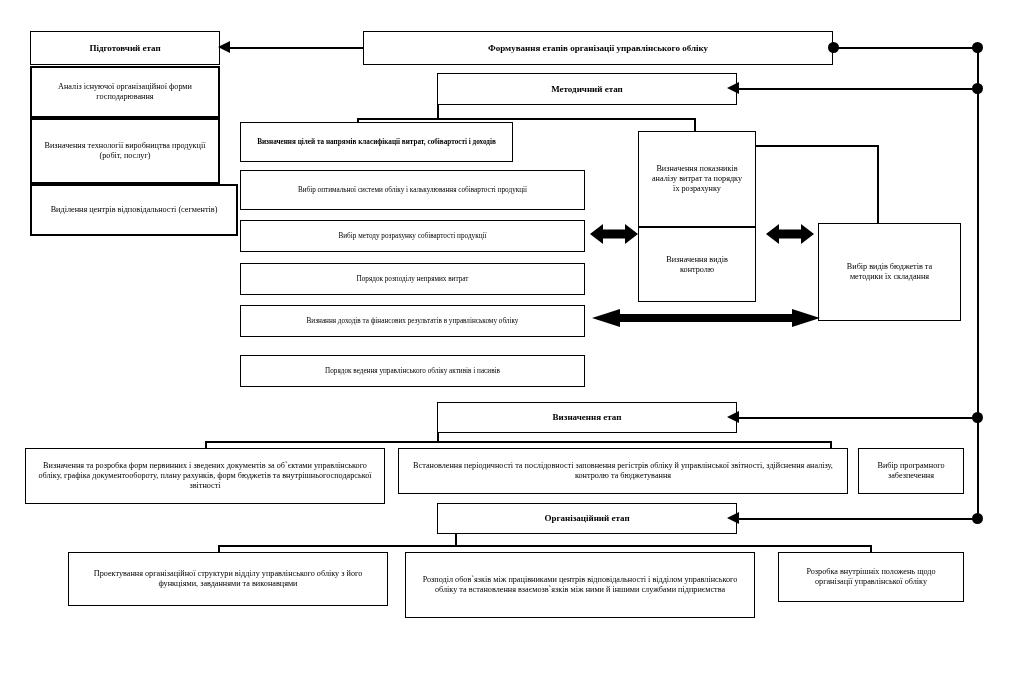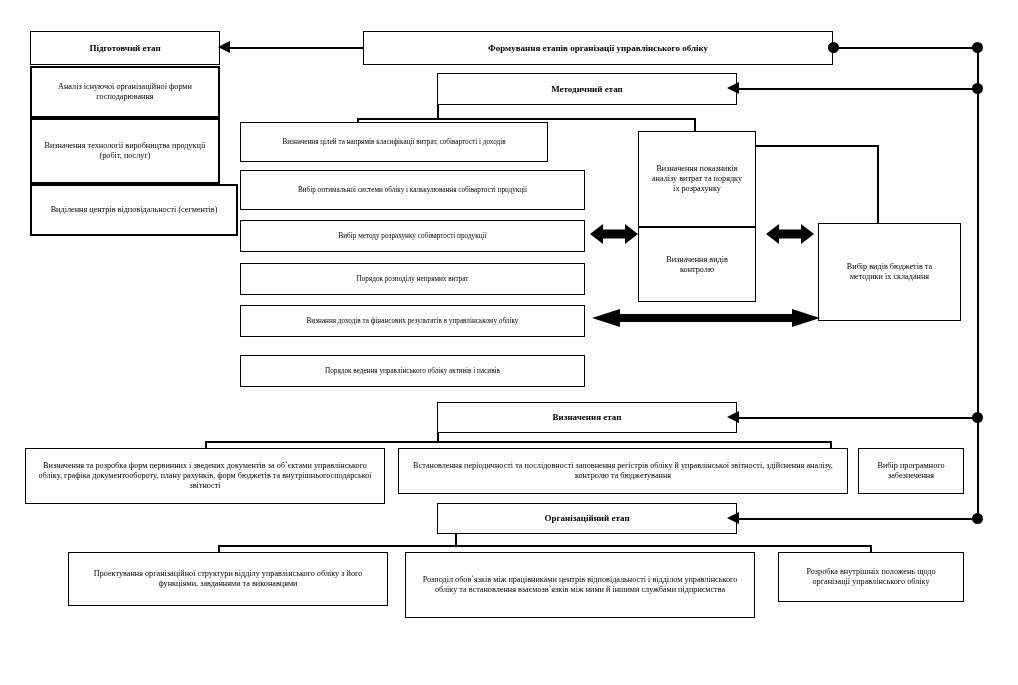--- a/index.html
+++ b/index.html
@@ -92,21 +92,21 @@
     <span>Методичний етап</span>
   </div>
 
   <div class="ln v" style="left:437px;top:105px;height:14px;"></div>
   <div class="ln h" style="left:357px;top:118px;width:338px;"></div>
   <div class="ln v" style="left:357px;top:118px;height:12px;"></div>
   <div class="ln v" style="left:694px;top:118px;height:14px;"></div>
   <div class="ln h" style="left:694px;top:145px;width:185px;"></div>
   <div class="ln v" style="left:877px;top:145px;height:78px;"></div>
 
-  <div class="box b7" style="left:240px;top:122px;width:308px;height:40px;">
+  <div class="box b7" style="left:240px;top:122px;width:273px;height:40px;font-weight:bold;">
     <span>Визначення цілей та напрямів класифікації витрат, собівартості і доходів</span>
   </div>
   <div class="box b7" style="left:240px;top:170px;width:345px;height:40px;">
     <span>Вибір оптимальної системи обліку і калькулювання собівартості продукції</span>
   </div>
   <div class="box b7" style="left:240px;top:220px;width:345px;height:32px;">
     <span>Вибір методу розрахунку собівартості продукції</span>
   </div>
   <div class="box b7" style="left:240px;top:263px;width:345px;height:32px;">
     <span>Порядок розподілу непрямих витрат</span>
@@ -173,16 +173,16 @@
   <div class="ln v" style="left:218px;top:545px;height:9px;"></div>
   <div class="ln v" style="left:870px;top:545px;height:9px;"></div>
 
   <div class="box b8" style="left:68px;top:552px;width:320px;height:54px;">
     <span>Проектування організаційної структури відділу управлінського обліку з його функціями, завданнями та виконавцями</span>
   </div>
   <div class="box b8" style="left:405px;top:552px;width:350px;height:66px;">
     <span>Розподіл обов`язків між працівниками центрів відповідальності і відділом управлінського обліку та встановлення взаємозв`язків між ними й іншими службами підприємства</span>
   </div>
   <div class="box b8" style="left:778px;top:552px;width:186px;height:50px;">
-    <span>Розробка внутрішніх положень щодо організації управлінського обліку</span>
+    <span>Розробка внутрішніх положень щодо організації управлінської обліку</span>
   </div>
 
 </div>
 
 </body></html>

